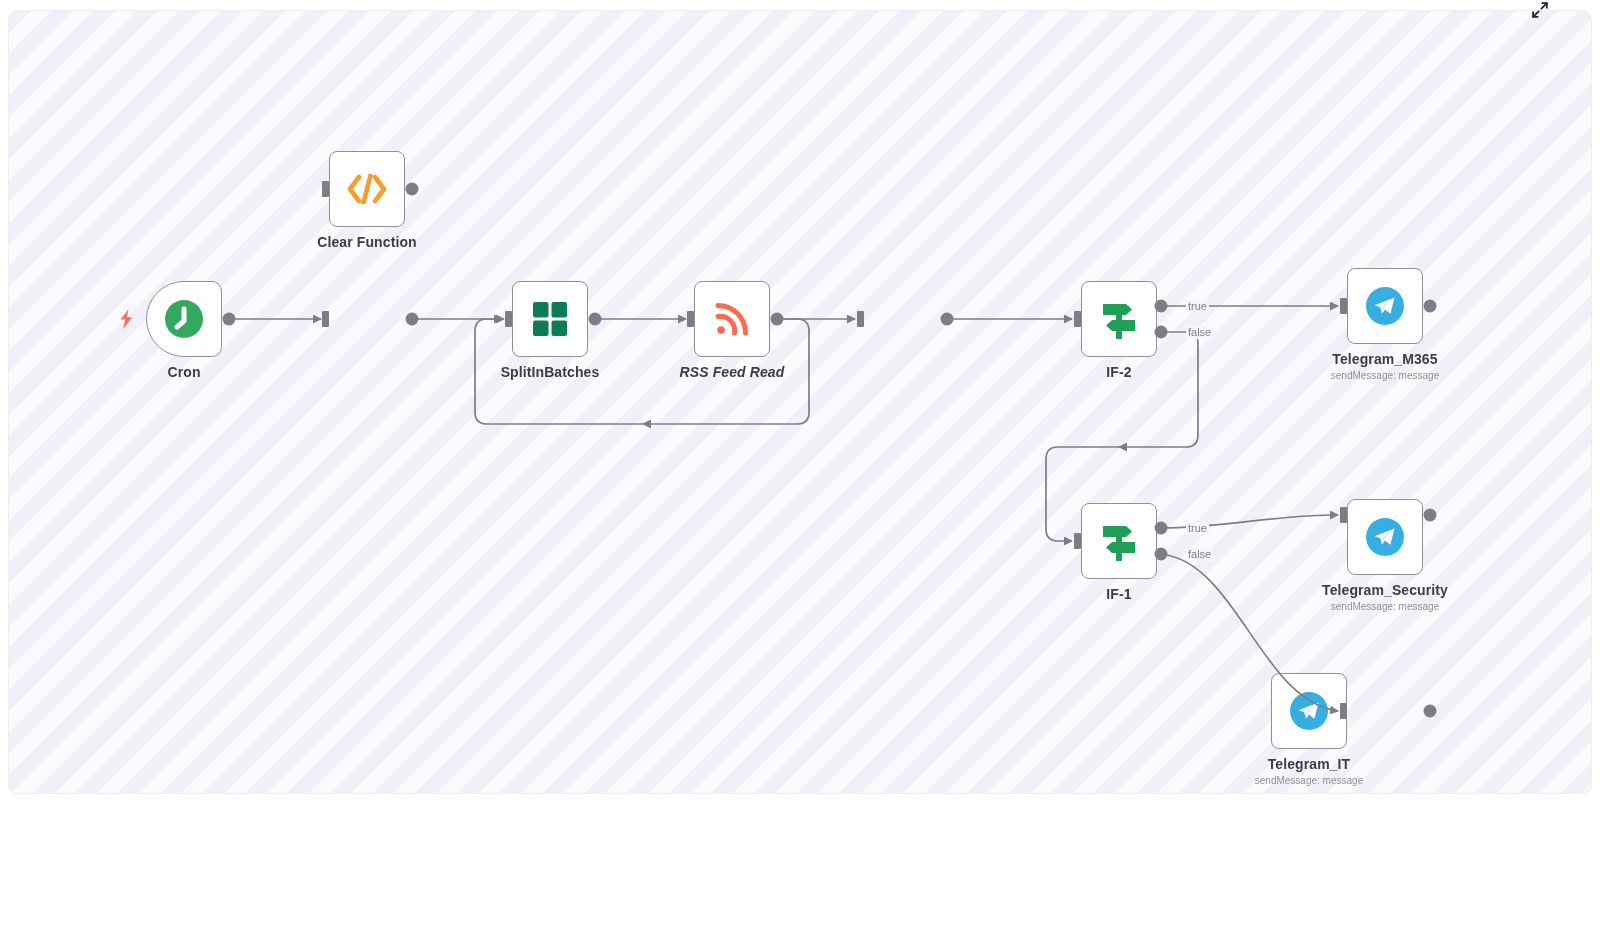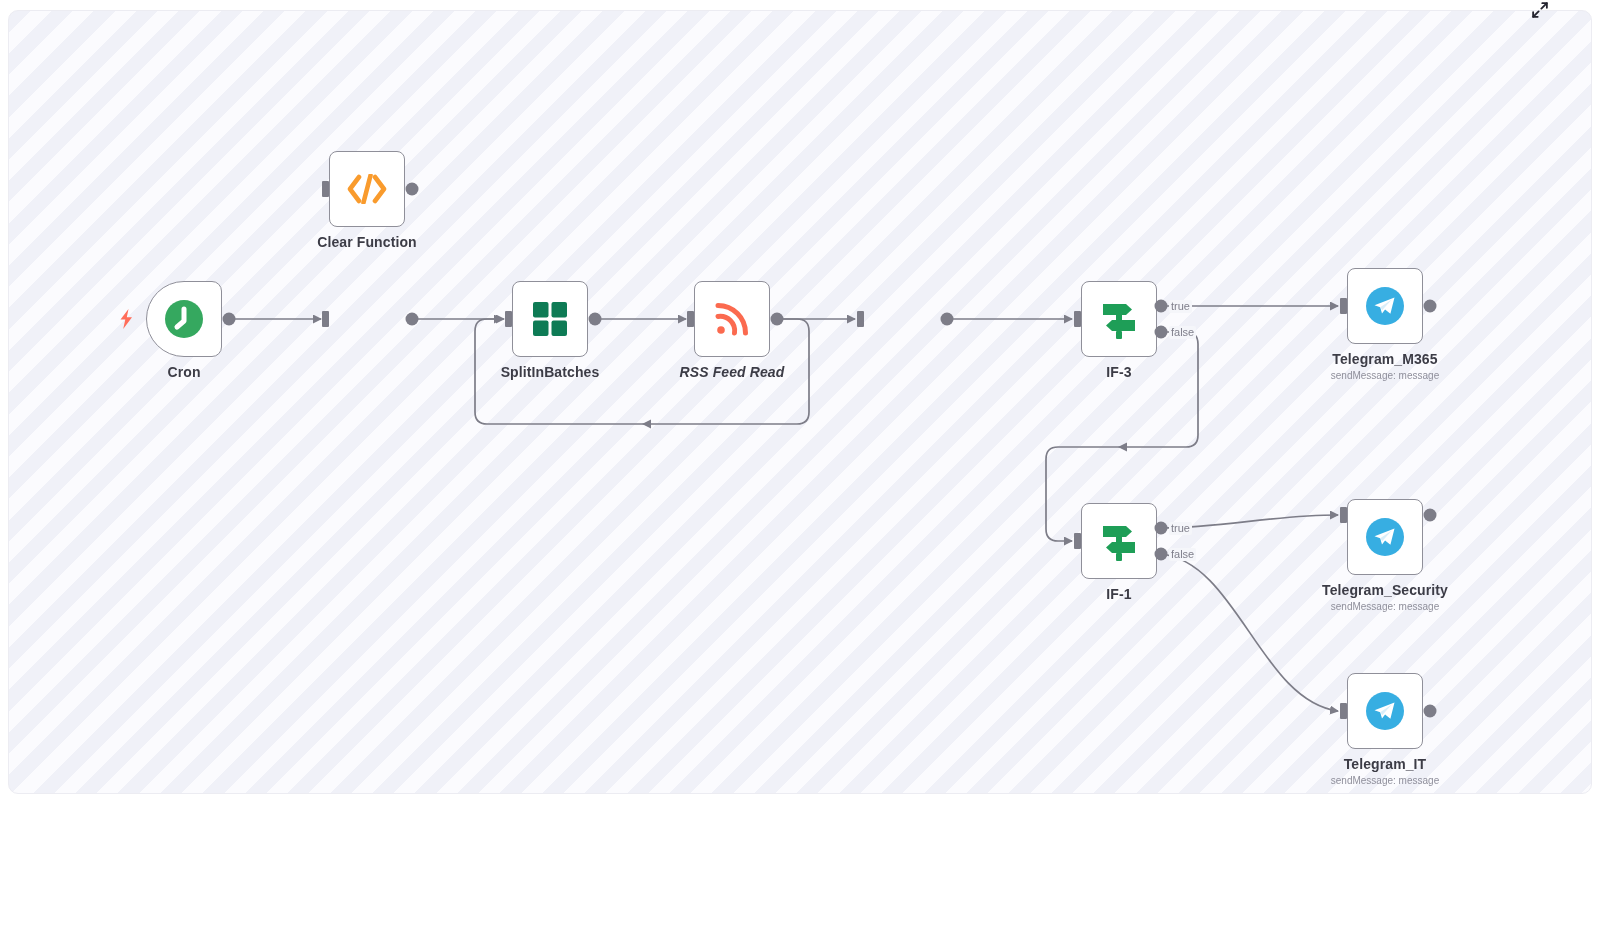--- a/index.html
+++ b/index.html
@@ -19,21 +19,21 @@
     width:76px; height:76px; margin:0 auto; background:#ffffff;
     border:1.8px solid #8f8f99; border-radius:8px;
     display:flex; align-items:center; justify-content:center;
   }
   .node.trigger { border-radius:38px 10px 10px 38px; }
   .node-label { margin-top:7px; font-size:14px; font-weight:600; color:#3c3c46; letter-spacing:.1px; }
   .node-subtitle { margin-top:3px; font-size:10px; color:#8f8f9b; }
 
   .branch-label {
     position:absolute; z-index:6; font-size:11px; color:#7f7f8b;
-    background:#f5f6fa; padding:0 2px; border-radius:2px; line-height:13px;
+    background:#f5f6fa; padding:0 2px; border-radius:2px; line-height:13px;margin-left:17px;
   }
 
   .bolt { position:absolute; z-index:3; }
 
   .controls { position:absolute; left:14px; top:849px; display:flex; gap:10px; z-index:8; }
   .ctrl-btn {
     width:34px; height:34px; background:#ffffff; border:1px solid #dcdce4; border-radius:8px;
     display:flex; align-items:center; justify-content:center; cursor:pointer;
     box-shadow:0 1px 2px rgba(40,40,60,.04);
   }
@@ -98,21 +98,21 @@
 
     <div class="node-wrap" style="left:1030px; top:270px;">
       <div class="node">
         <svg width="42" height="42" viewBox="0 0 42 42">
           <polygon points="5,6 28,6 34,11.5 28,17 5,17" fill="#1e9e57"></polygon>
           <polygon points="37,22 37,33 14,33 8,27.5 14,22" fill="#1e9e57"></polygon>
           <rect x="18" y="17" width="6" height="5" fill="#1e9e57"></rect>
           <rect x="18" y="33" width="6" height="8" rx="1" fill="#1e9e57"></rect>
         </svg>
       </div>
-      <div class="node-label">IF-3</div>
+      <div class="node-label">IF-2</div>
     </div>
 
     <div class="node-wrap" style="left:1296px; top:257px;">
       <div class="node">
         <svg width="40" height="40" viewBox="0 0 40 40">
           <circle cx="20" cy="20" r="19" fill="#37aee2"></circle>
           <path d="M29.5,11.5 L9.5,19.2 L15.2,21.2 L17,27.5 L20.1,23.6 L25.4,27.8 Z" fill="#ffffff"></path>
           <path d="M15.2,21.2 L26.8,13.6 L17.2,24.2 Z" fill="#d9eef9"></path>
         </svg>
       </div>
@@ -137,21 +137,21 @@
         <svg width="40" height="40" viewBox="0 0 40 40">
           <circle cx="20" cy="20" r="19" fill="#37aee2"></circle>
           <path d="M29.5,11.5 L9.5,19.2 L15.2,21.2 L17,27.5 L20.1,23.6 L25.4,27.8 Z" fill="#ffffff"></path>
           <path d="M15.2,21.2 L26.8,13.6 L17.2,24.2 Z" fill="#d9eef9"></path>
         </svg>
       </div>
       <div class="node-label">Telegram_Security</div>
       <div class="node-subtitle">sendMessage: message</div>
     </div>
 
-    <div class="node-wrap" style="left:1296px; top:662px;">
+    <div class="node-wrap" style="left:1220px; top:662px;">
       <div class="node">
         <svg width="40" height="40" viewBox="0 0 40 40">
           <circle cx="20" cy="20" r="19" fill="#37aee2"></circle>
           <path d="M29.5,11.5 L9.5,19.2 L15.2,21.2 L17,27.5 L20.1,23.6 L25.4,27.8 Z" fill="#ffffff"></path>
           <path d="M15.2,21.2 L26.8,13.6 L17.2,24.2 Z" fill="#d9eef9"></path>
         </svg>
       </div>
       <div class="node-label">Telegram_IT</div>
       <div class="node-subtitle">sendMessage: message</div>
     </div>

